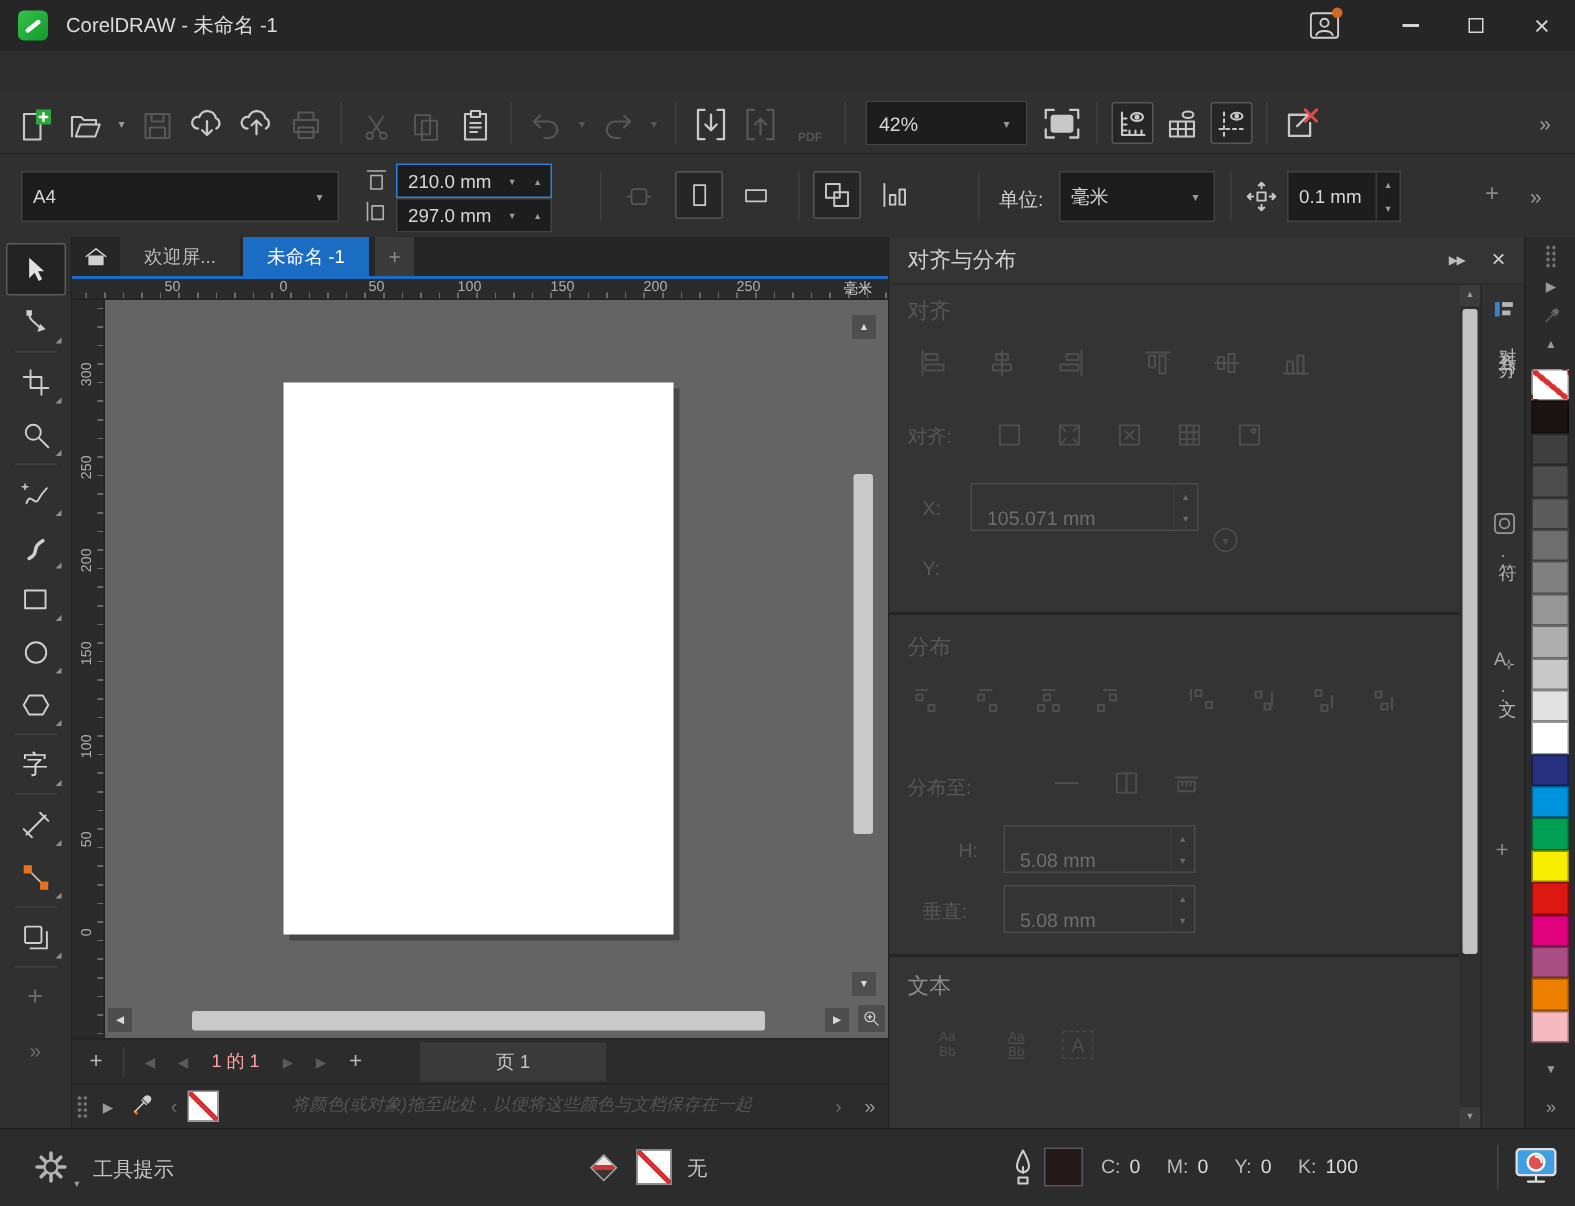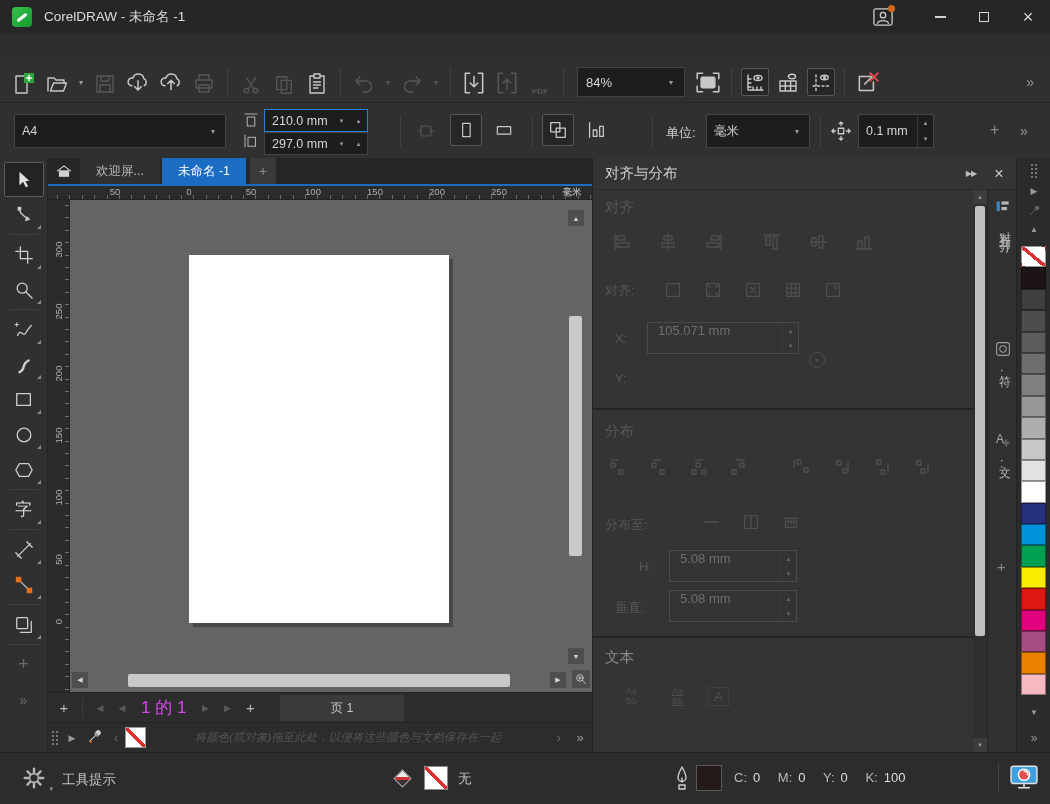--- a/index.html
+++ b/index.html
@@ -78,38 +78,38 @@
 #page{position:absolute;left:119px;top:55px;width:260px;height:368px;background:#fff;box-shadow:4px 4px 0 rgba(30,30,30,.4)}
 .sbtn{position:absolute;width:16px;height:16px;background:#4e4e4e;color:#d8d8d8;display:flex;align-items:center;justify-content:center;font-size:7px}
 #vthumb{position:absolute;left:499px;top:116px;width:13px;height:240px;background:#c9c9c9;border-radius:2px}
 #hthumb{position:absolute;left:58px;top:474px;width:382px;height:13px;background:#c9c9c9;border-radius:2px}
 #magbox{position:absolute;left:502px;top:470px;width:18px;height:18px;background:#4e4e4e;color:#e0e0e0;display:flex;align-items:center;justify-content:center}
 
 
 #pagenav{position:absolute;left:48px;top:692px;width:544px;height:30px;background:#2c2c2c;border-top:1px solid #222;display:flex;align-items:center}
 .nbtn{color:#b8b8b8;font-size:15px;width:24px;text-align:center}
 .nico{color:#5a5a5a;font-size:9px;width:22px;text-align:center}
-#pgcounter{color:#d946ef;font-size:17px;padding:0 8px;white-space:nowrap}
+#pgcounter{color:#fca5a5;font-size:12px;padding:0 8px;white-space:nowrap}
 #pagetab{position:absolute;left:232px;top:2px;width:124px;height:26px;background:#3a3a3a;color:#c4c4c4;display:flex;align-items:center;justify-content:center;font-size:12.5px}
 
 
 #docpal{position:absolute;left:48px;top:722px;width:544px;height:30px;background:#2c2c2c;border-top:1px solid #242424;display:flex;align-items:center}
 .dots{width:7px;height:16px;background-image:radial-gradient(#787878 1px,transparent 1.2px);background-size:4px 4px;margin:0 3px}
 .swatch-none{width:21px;height:21px;border:1px solid #9a9a9a;background:linear-gradient(to top right,#fff 44%,#d83030 44%,#d83030 56%,#fff 56%)}
 #dphint{flex:1;text-align:center;color:#545454;font-size:11.5px;font-style:italic;line-height:13px;padding:0 14px}
 
 
 #docker{position:absolute;left:592px;top:158px;width:424px;height:594px;background:#343434;border-left:1px solid #242424}
 #dockhead{height:32px;display:flex;align-items:center;border-bottom:1px solid #2a2a2a}
 #docktitle{margin-left:12px;font-size:14.5px;color:#d0d0d0}
 #dockff{margin-left:auto;color:#bdbdbd;font-size:8px;letter-spacing:-1px;width:26px;text-align:center}
 #dockclose{color:#cfcfcf;font-size:16px;width:30px;text-align:center;margin-right:2px}
 .dhead{color:#575757;font-size:14.5px}
 .dlabel{color:#575757;font-size:13px}
-.dfield{position:absolute;height:32px;border:1px solid #4a4a4a;display:flex;align-items:flex-start;color:#6e6e6e;font-size:13px;padding-left:10px}
+.dfield{position:absolute;height:32px;border:1px solid #4a4a4a;display:flex;align-items:flex-end;color:#6e6e6e;font-size:13px;padding-left:10px}
 .dfield .spincol span{color:#6a6a6a}
 .dico{position:absolute;width:28px;height:28px;display:flex;align-items:center;justify-content:flex-end;color:#4e4e4e}
 .ddiv{position:absolute;left:0;width:380px;height:2px;background:#242424}
 #dockscroll{position:absolute;left:380px;top:32px;width:14px;height:562px;background:#2f2f2f}
 #dsthumb{position:absolute;left:2px;top:16px;width:10px;height:430px;background:#c2c2c2;border-radius:2px}
 .dsarrow{position:absolute;left:0;width:14px;height:14px;display:flex;align-items:center;justify-content:center;font-size:6px;color:#9a9a9a;background:#3c3c3c}
 #dockstrip{position:absolute;left:394px;top:32px;width:30px;height:562px;background:#313131;border-left:1px solid #262626}
 .vtext{position:absolute;left:8px;writing-mode:vertical-rl;color:#b5b5b5;font-size:12px;letter-spacing:3px}
 .stripico{position:absolute;left:6px;width:18px;height:18px;display:flex;align-items:center;justify-content:center;color:#9a9a9a}
 
@@ -247,21 +247,21 @@
       <svg width="26" height="26" viewBox="0 0 24 24">
           <path d="M8 3H4v18h4M16 3h4v18h-4"></path>
           <path d="M12 18V9M8.5 12 12 8.5l3.5 3.5"></path>
         </svg>
     </div>
     <div class="ti dim" style="font-size:8px;font-weight:bold">
       <span>PDF</span>
     </div>
     <div class="tsep"></div>
     <div id="zoomcombo">
-      <span>84%</span>
+      <span>42%</span>
       <span class="caret">▾</span>
     </div>
     <div class="ti bright">
       <svg width="26" height="26" viewBox="0 0 24 24">
           <rect x="5" y="6" width="14" height="11" rx="2" fill="#c8c8c8" stroke="none"></rect>
           <path d="M2 8V3h5M17 3h5v5M22 15v5h-5M7 20H2v-5"></path>
         </svg>
     </div>
     <div class="tsep"></div>
     <div class="ti bright pressed">

